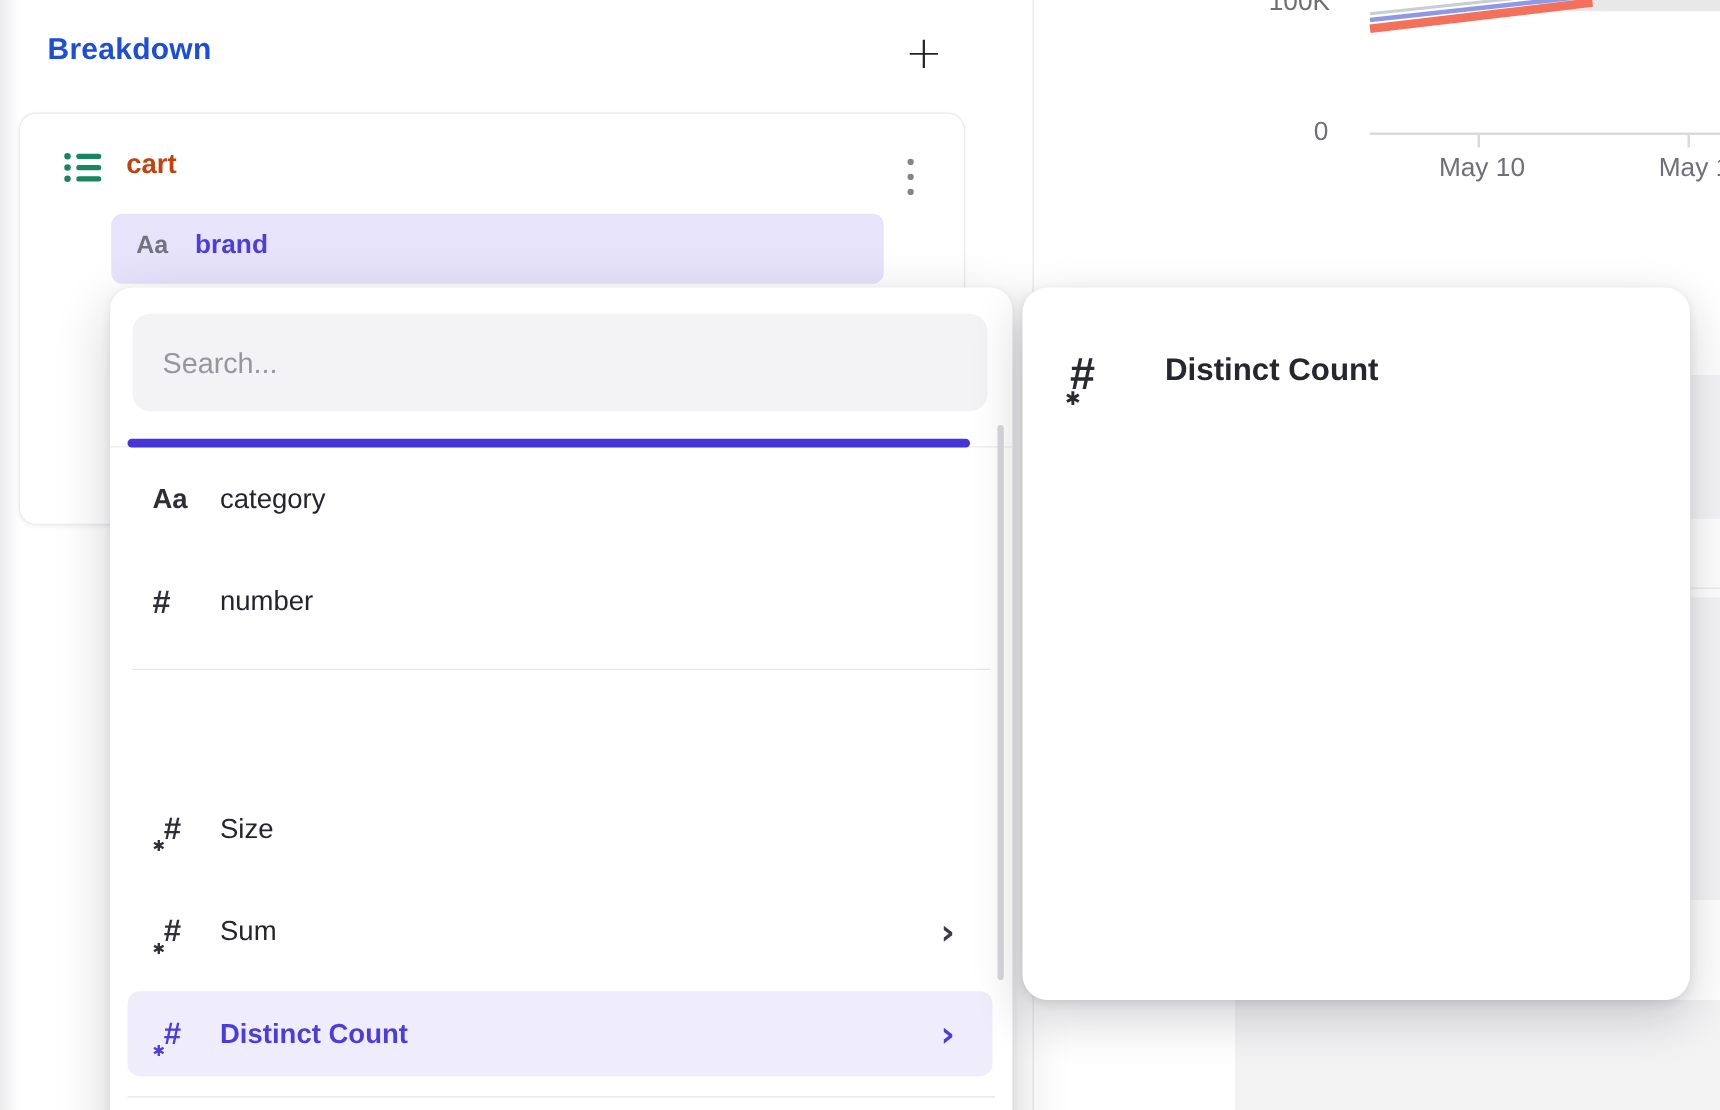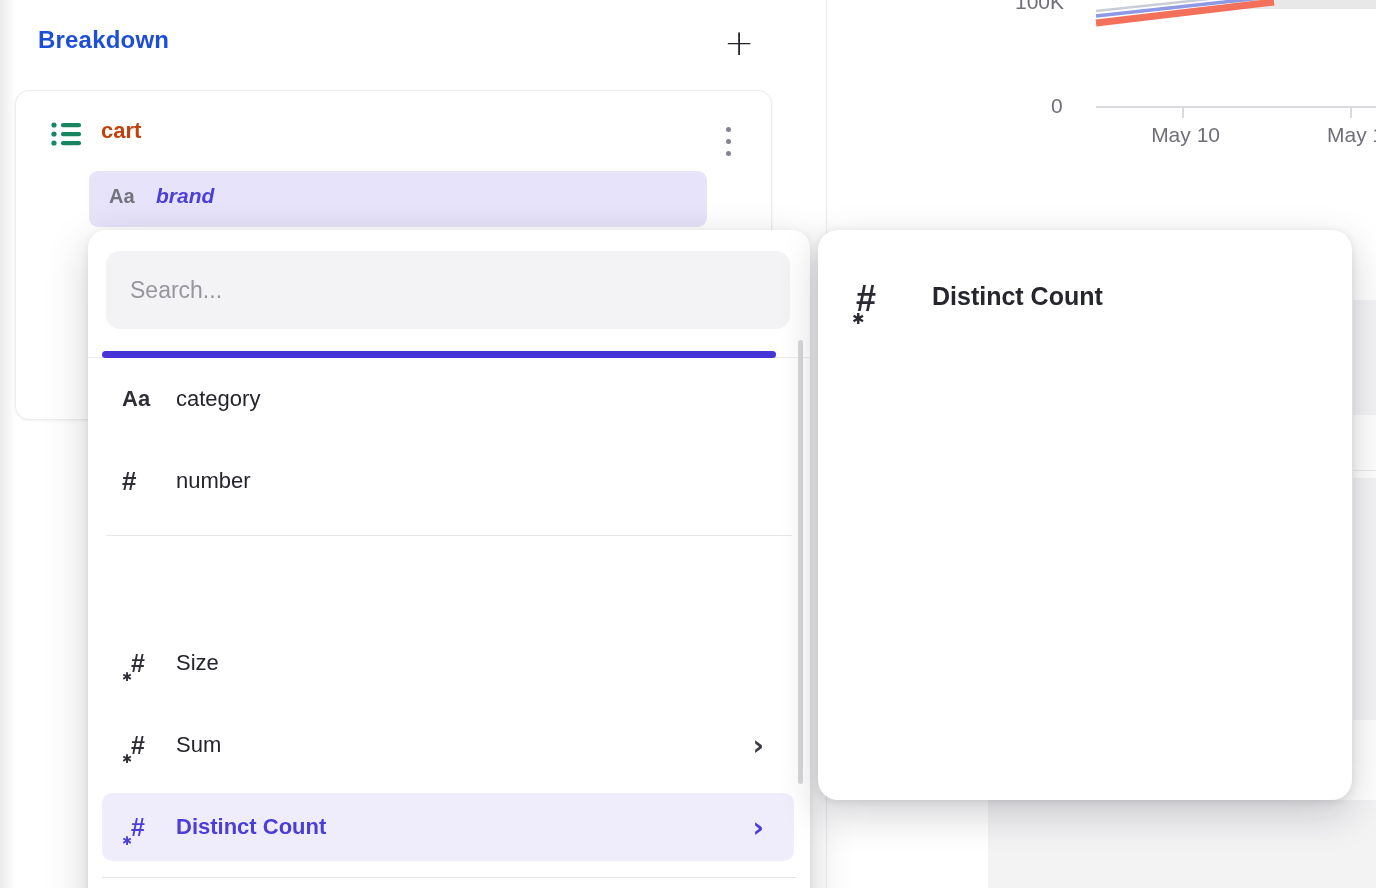--- a/index.html
+++ b/index.html
@@ -26,21 +26,21 @@
     box-shadow:0 1px 3px rgba(30,30,40,.06); }
   .cart-row { position:absolute; left:0; top:18px; width:100%; height:56px; }
   .list-icon { position:absolute; left:35px; top:12px; }
   .cart-label { position:absolute; left:85px; top:9px; font-size:22px; font-weight:600; color:#c2410c; }
   .kebab { position:absolute; right:34px; top:16px; width:16px; height:40px; border:none; background:transparent; cursor:pointer; }
   .kebab i { position:absolute; left:5px; width:5px; height:5px; border-radius:50%; background:#84848d; }
   .kebab i:nth-child(1){ top:2px; } .kebab i:nth-child(2){ top:14px; } .kebab i:nth-child(3){ top:26px; }
   .prop-chip { position:absolute; left:73px; top:80px; width:618px; height:56px;
     background:#e7e3fb; border-radius:9px; cursor:pointer; }
   .prop-chip .type-icon { position:absolute; left:20px; top:14px; font-size:20px; font-weight:600; color:#73737e; }
-  .prop-chip .chip-label { position:absolute; left:67px; top:13px; font-size:21px; font-weight:600; color:#4b3ed9;font-style:italic; }
+  .prop-chip .chip-label { position:absolute; left:67px; top:13px; font-size:21px; font-weight:600; color:#4b3ed9; }
 
   
   .dropdown { position:absolute; left:88px; top:230px; width:722px; height:700px;
     background:#fff; border-radius:18px;
     box-shadow:0 14px 44px rgba(25,25,40,.20), 0 2px 8px rgba(25,25,40,.08); }
   .search-box { position:absolute; left:18px; top:21px; width:684px; height:78px;
     background:#f3f3f5; border:none; border-radius:14px; padding:0 24px;
     font-size:23px; color:#33333b; font-family:inherit; outline:none; }
   .search-box::placeholder { color:#96969e; }
   .tab-divider { position:absolute; left:0; top:127px; width:722px; height:1px; background:#ececef; }

